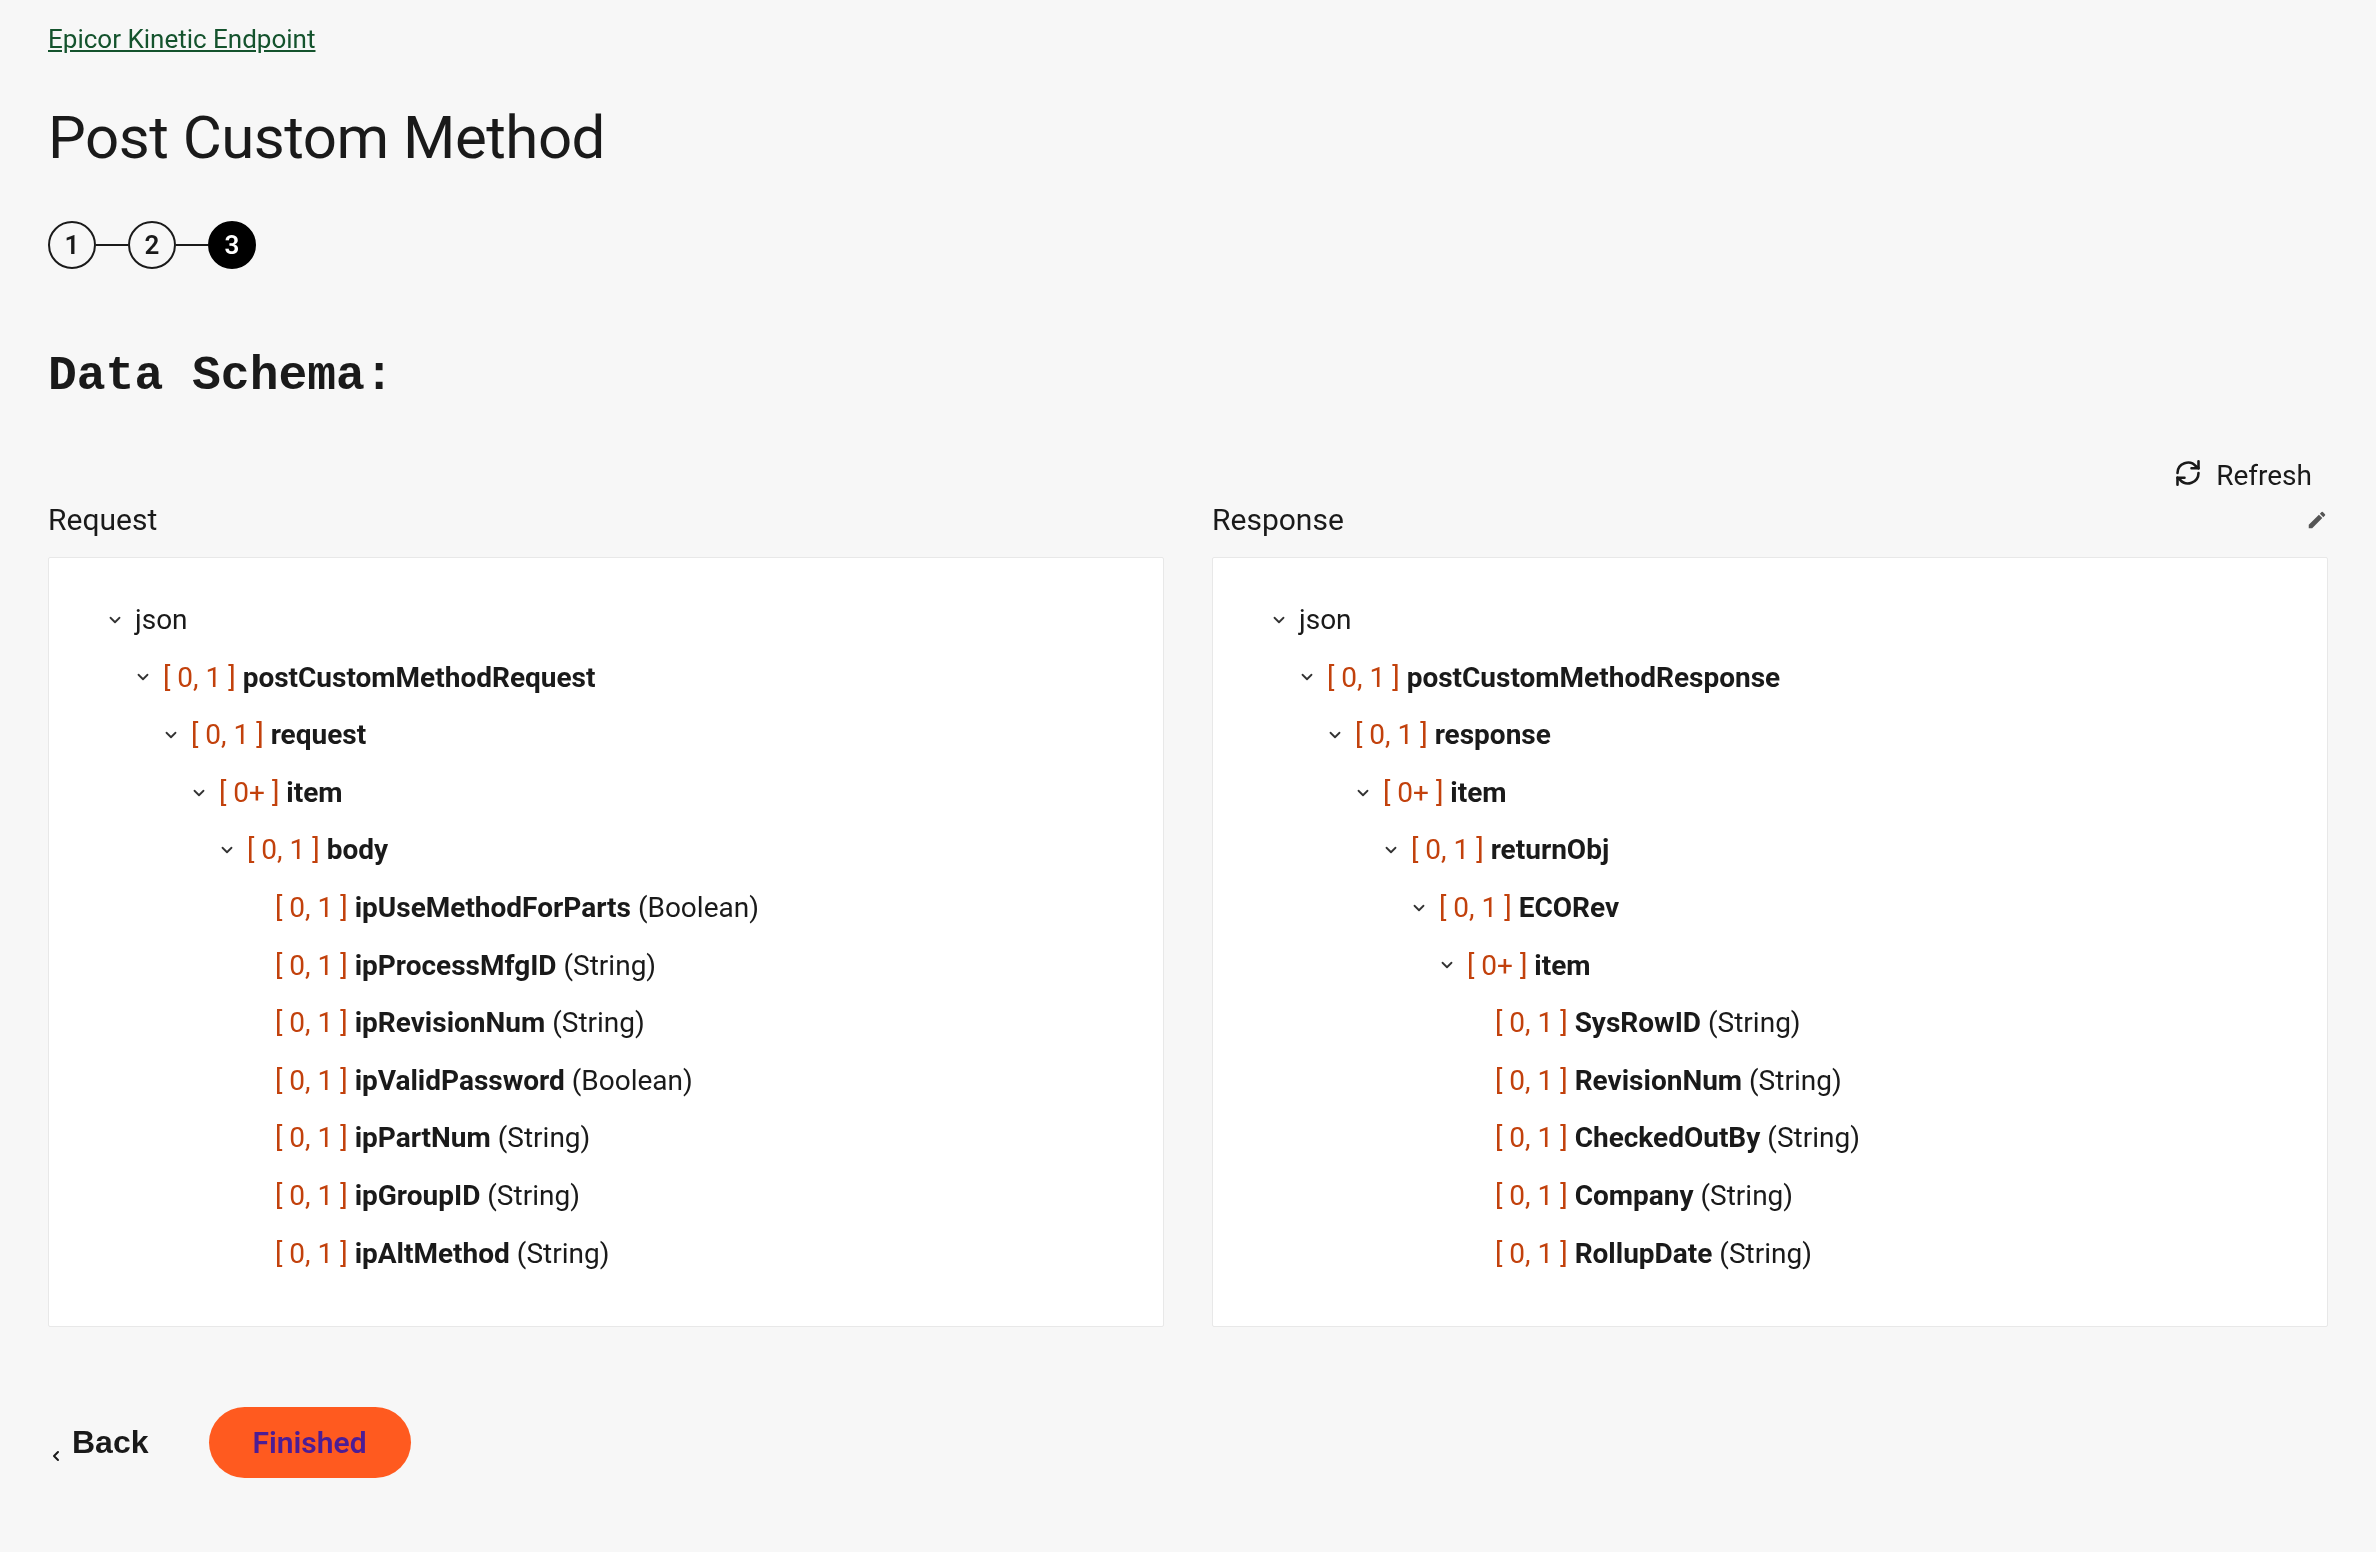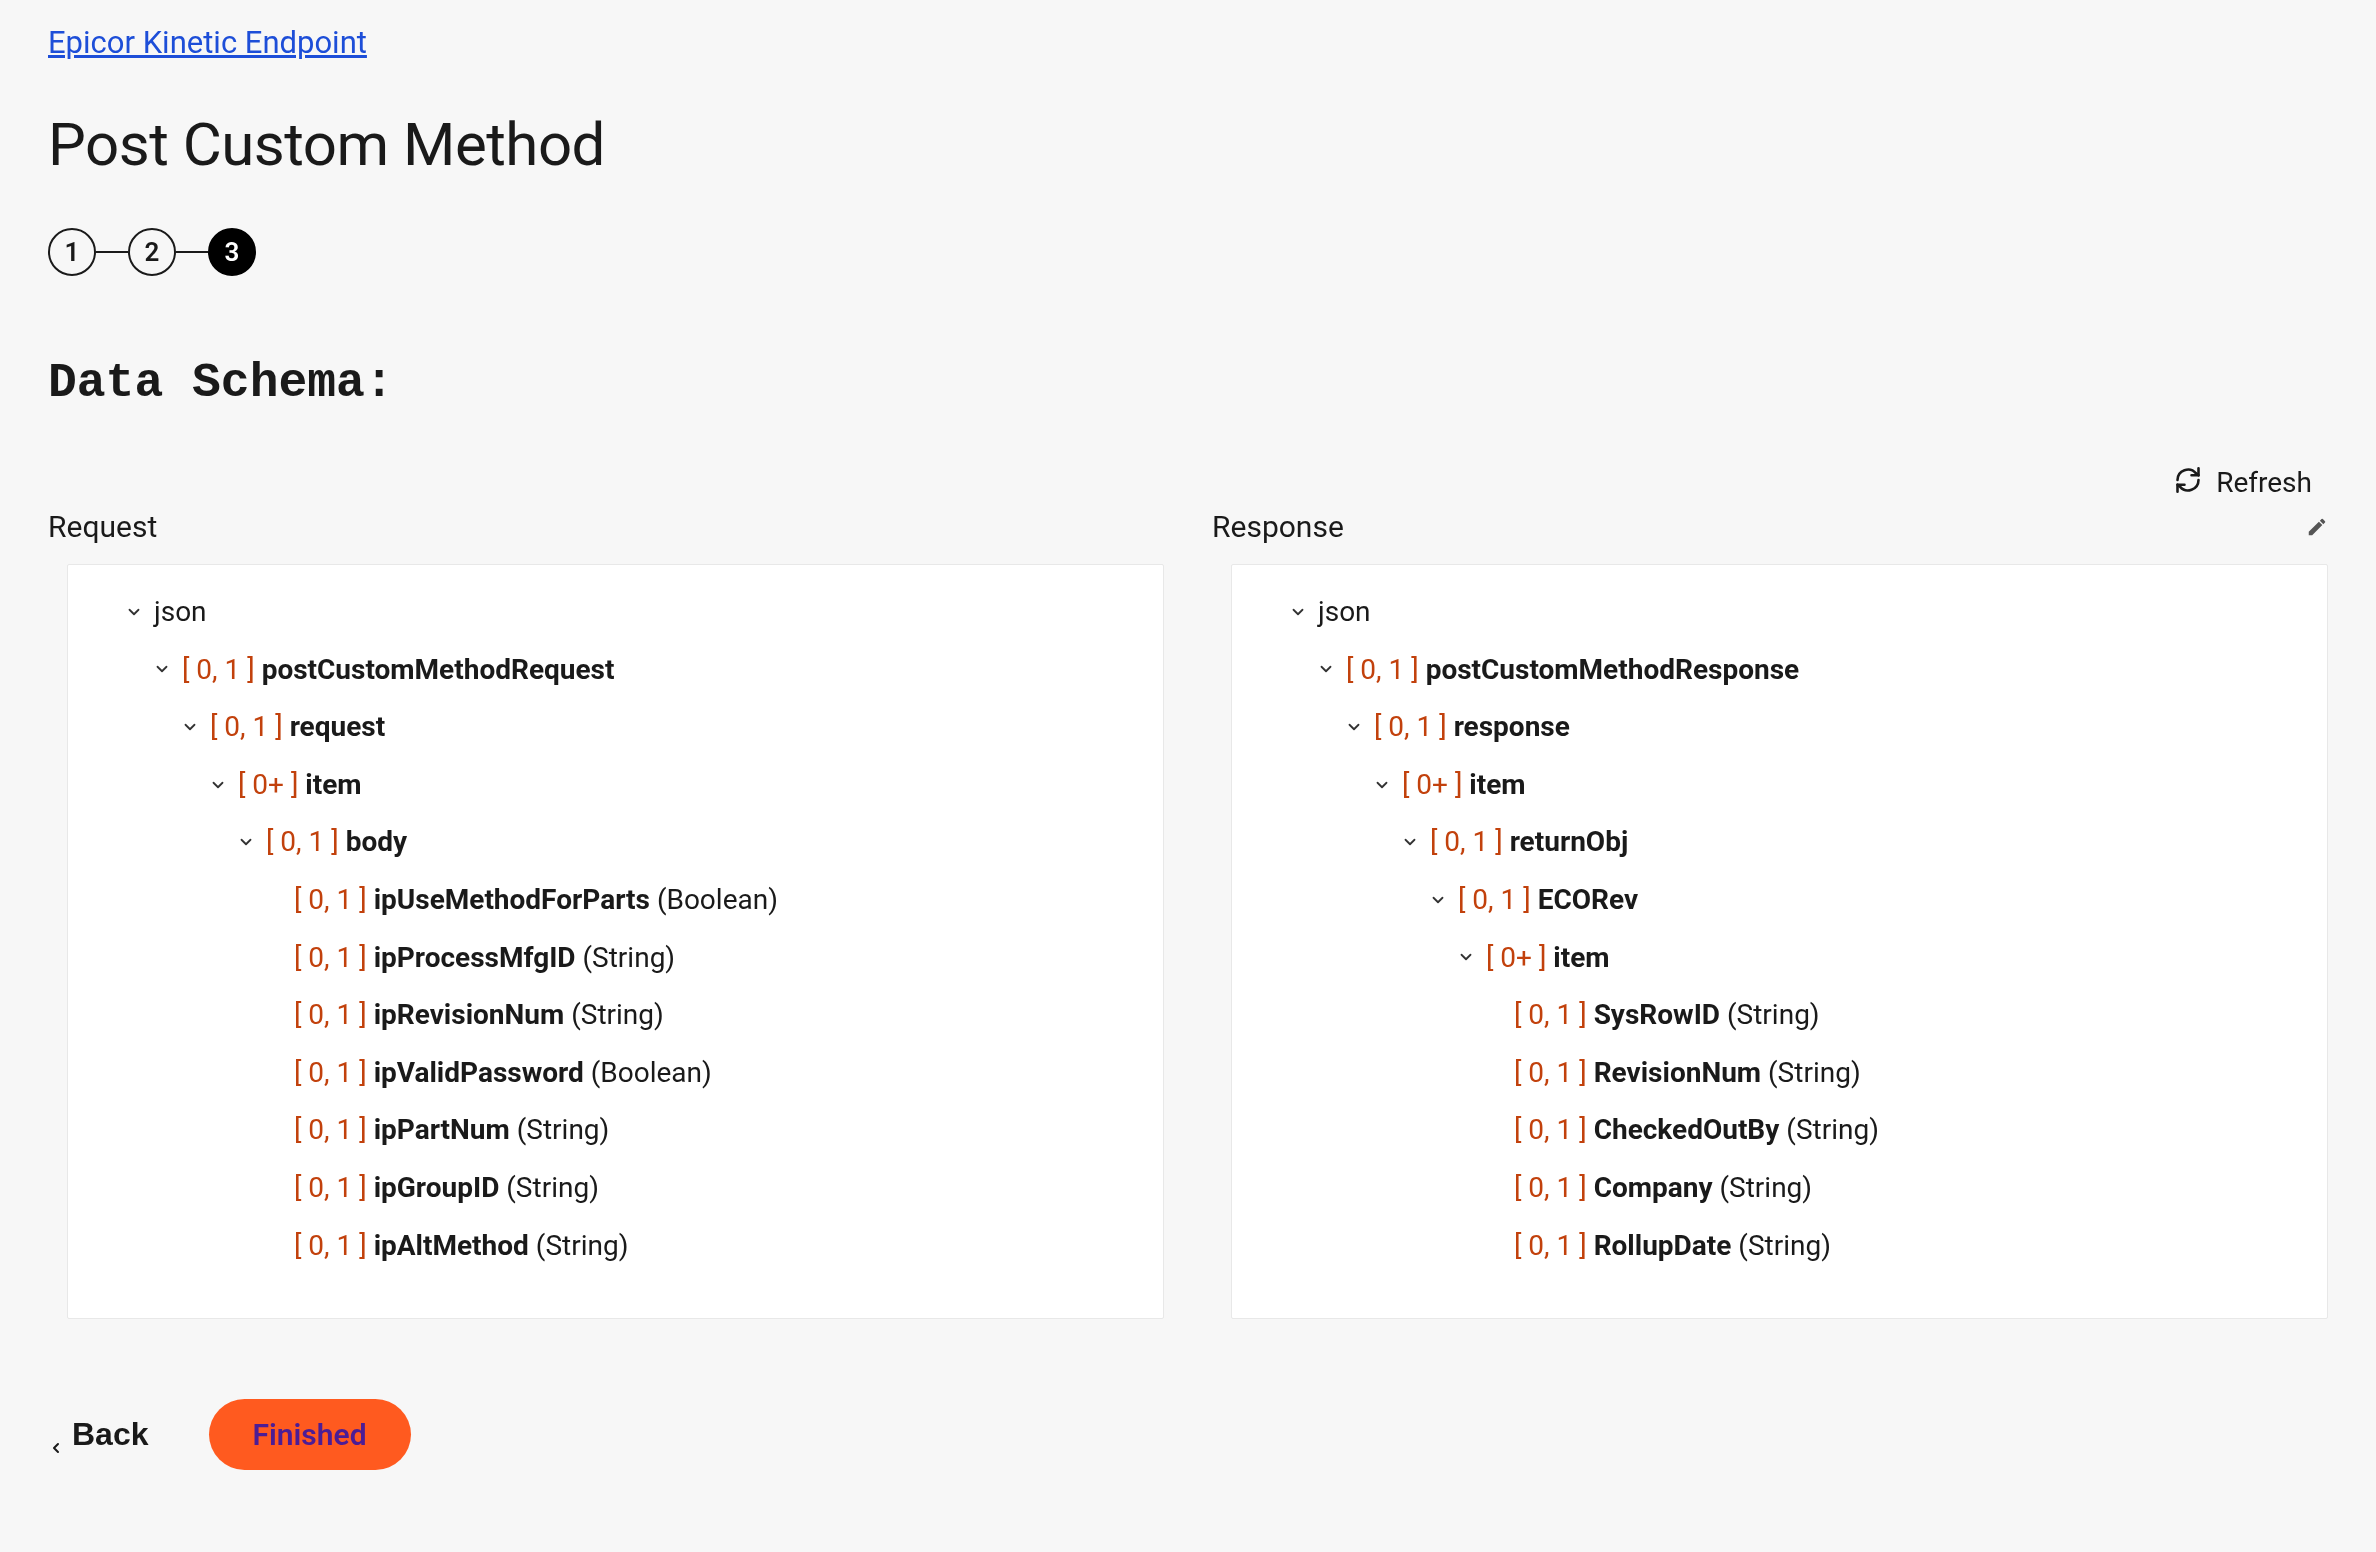--- a/index.html
+++ b/index.html
@@ -7,23 +7,23 @@
 body {
   font-family: -apple-system, BlinkMacSystemFont, "Segoe UI", Roboto, "Helvetica Neue", Arial, sans-serif;
   background: #f7f7f7;
   color: #1a1a1a;
   padding: 24px 48px 60px 48px;
   width: 2376px;
   min-height: 1552px;
   transform-origin: top left;
 }
 .breadcrumb {
-  font-size: 31px;
+  font-size: 26px;
   text-decoration: underline;
-  color: #1d4ed8;
+  color: #14532d;
   margin-bottom: 48px;
   display: inline-block;
 }
 .page-title {
   font-size: 60px;
   font-weight: 400;
   margin-bottom: 48px;
   letter-spacing: -0.5px;
 }
 .stepper {
@@ -103,22 +103,21 @@
 .edit-icon {
   width: 22px;
   height: 22px;
   cursor: pointer;
   color:#555;
 }
 .schema-panel {
   background: #fff;
   border: 1px solid #e8e8e8;
   border-radius: 2px;
-  padding: 18px 56px 44px 56px;
-  margin-left: 19px;
+  padding: 33px 56px 44px 56px;
 }
 .tree-row {
   display: flex;
   align-items: center;
   gap: 10px;
   font-size: 28px;
   line-height: 1.2;
   white-space: nowrap;
   padding: 12px 0;
 }

